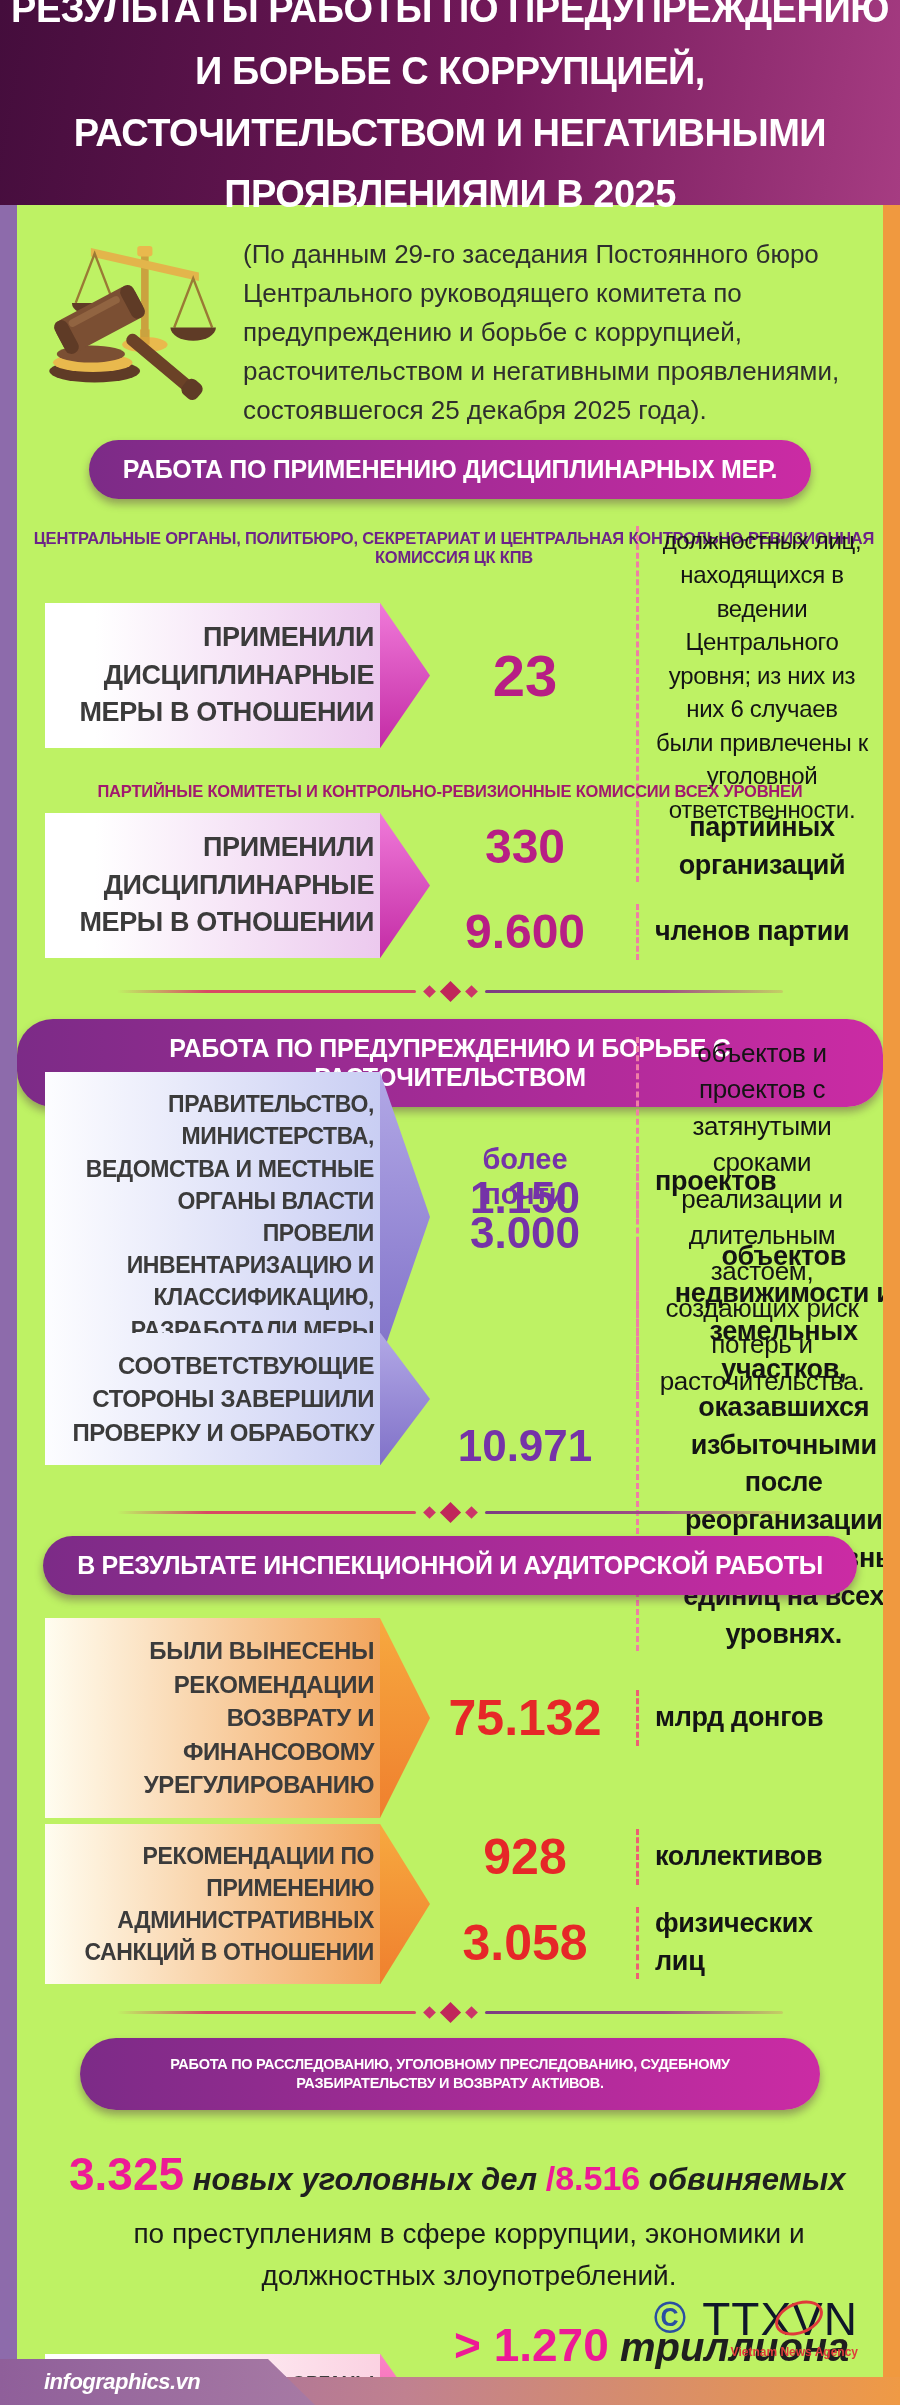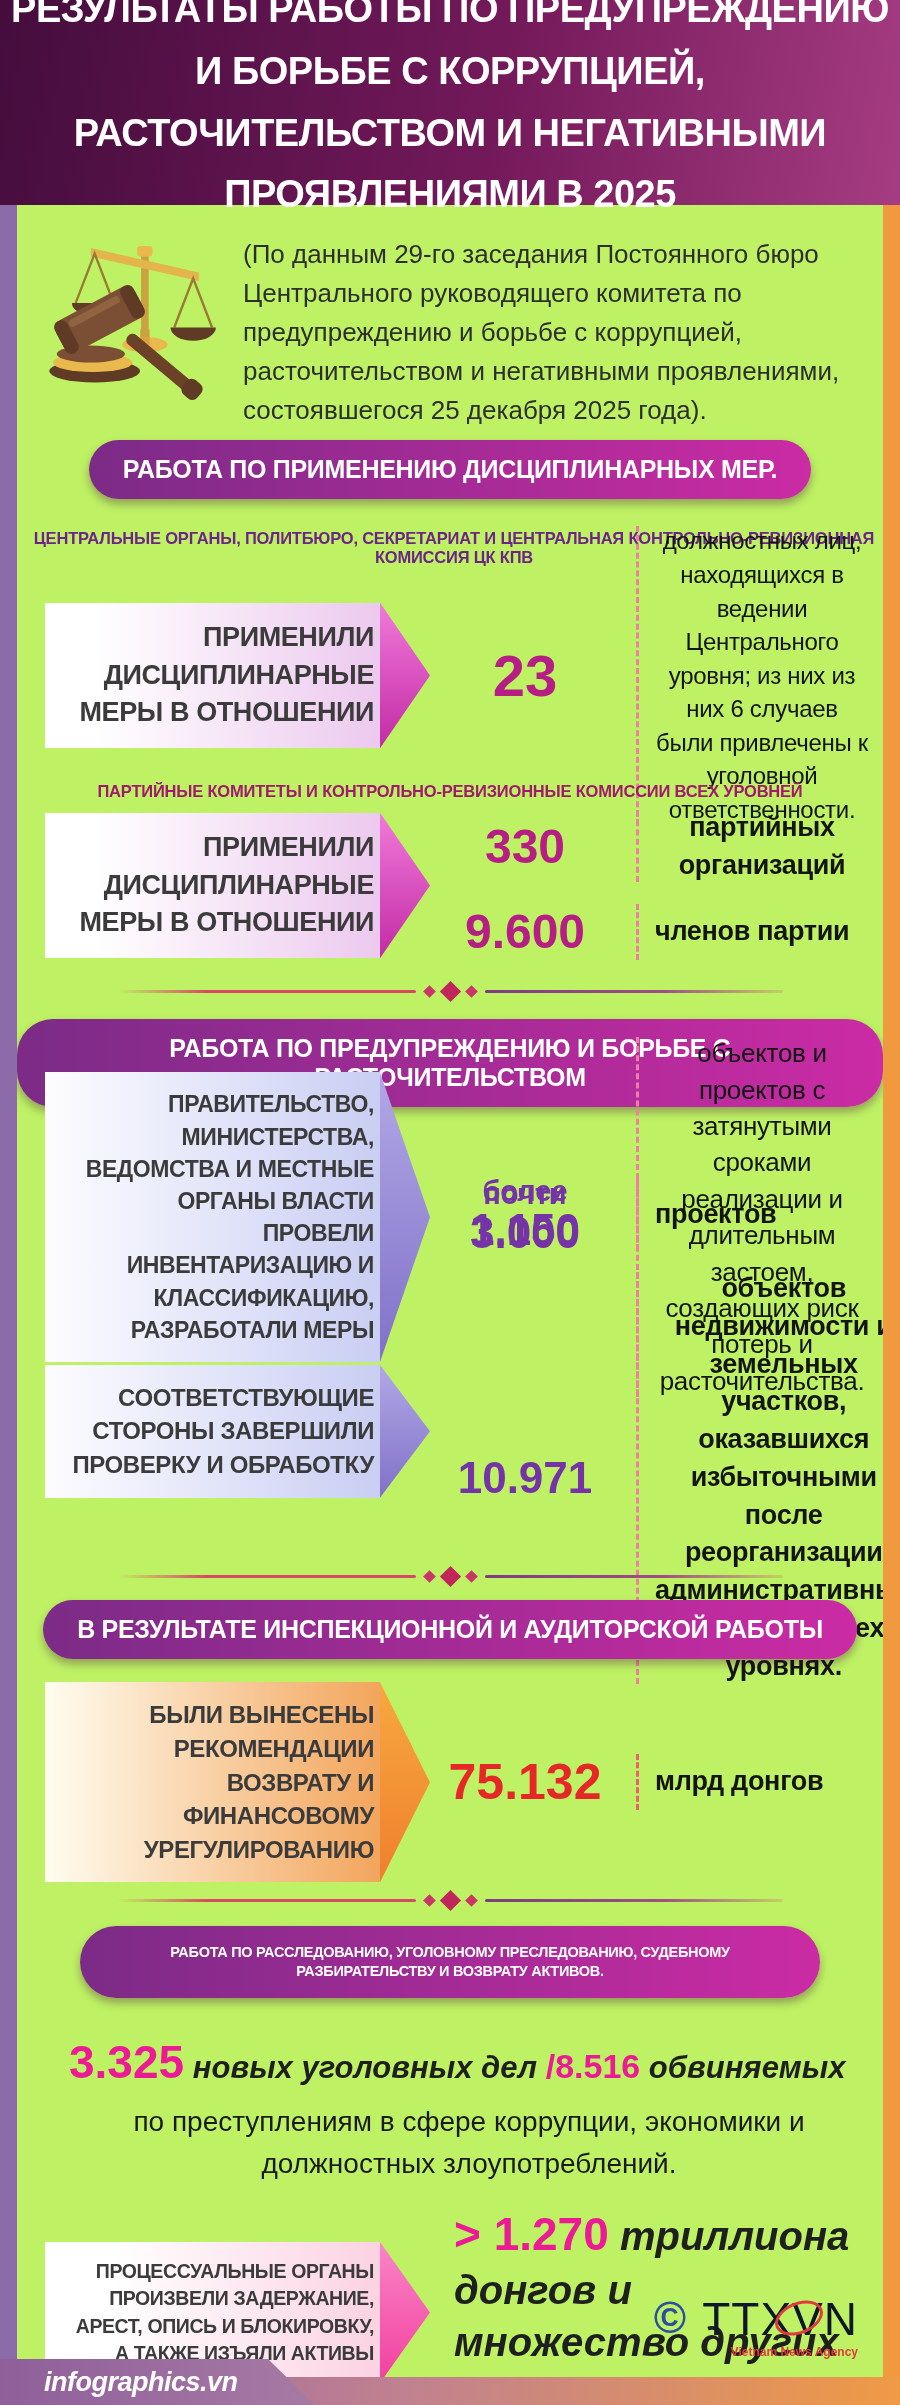--- a/index.html
+++ b/index.html
@@ -80,21 +80,21 @@
   .num-big{font-size:46px;font-weight:bold;color:#ed1a96;font-style:normal;}
   .desc2{font-size:28px;color:#1a1a1a;text-align:center;margin-top:8px;line-height:1.5;}
   .r8 .line1{font-size:40px;line-height:1.3;}
   
   .footer-strip{position:absolute;left:0;right:0;bottom:0;height:28px;z-index:6;
           background:linear-gradient(90deg,#95639e,#c08190 45%,#ef9a45);}
   .footer-tab{position:absolute;left:0;bottom:0;height:46px;width:315px;z-index:7;
           background:linear-gradient(90deg,#8f5f9a,#a77aa4);
           clip-path:polygon(0 0,268px 0,315px 100%,0 100%);
           display:flex;align-items:center;padding-left:44px;box-sizing:border-box;}
-  .site{color:#fff;font-style:italic;font-weight:bold;font-size:27px;letter-spacing:-0.5px;}
+  .site{color:#fff;font-style:italic;font-weight:bold;font-size:22px;letter-spacing:-0.5px;}
   .logo{position:absolute;right:42px;bottom:46px;display:flex;align-items:flex-start;gap:16px;z-index:7;}
   .copy{color:#2a4fa2;font-size:44px;line-height:1;font-weight:bold;}
   .ttx{display:flex;flex-direction:column;align-items:flex-end;position:relative;}
   .ttx-name{font-size:46px;font-weight:normal;color:#0f172a;line-height:1;letter-spacing:1px;}
   .ttx-swoosh{position:absolute;right:34px;top:6px;width:44px;height:26px;border:3px solid #e03a3a;
           border-radius:50%;transform:rotate(-22deg);pointer-events:none;}
   .ttx-agency{font-size:12px;color:#e03a3a;font-weight:bold;margin-top:3px;}
 </style>
 </head>
 <body>
@@ -247,20 +247,38 @@
       </div>
       <div class="stats">
         <div class="stat">
           <div class="num c-red">75.132</div>
           <div class="sep red"></div>
           <div class="desc d-bold-left">млрд донгов</div>
         </div>
       </div>
     </div>
 
+    <div class="row r6">
+      <div class="arrow v-orange">
+        <div class="body">РЕКОМЕНДАЦИИ ПО ПРИМЕНЕНИЮ АДМИНИСТРАТИВНЫХ САНКЦИЙ В ОТНОШЕНИИ</div>
+        <div class="tip"></div>
+      </div>
+      <div class="stats">
+        <div class="stat">
+          <div class="num c-red">928</div>
+          <div class="sep red"></div>
+          <div class="desc d-bold-left">коллективов</div>
+        </div>
+        <div class="stat">
+          <div class="num c-red">3.058</div>
+          <div class="sep red"></div>
+          <div class="desc d-bold-left">физических лиц</div>
+        </div>
+      </div>
+    </div>
 
     <div class="divider">
       <div class="dl l"></div>
       <div class="dia small"></div>
       <div class="dia"></div>
       <div class="dia small"></div>
       <div class="dl r"></div>
     </div>
 
     <div class="banner b4">РАБОТА ПО РАССЛЕДОВАНИЮ, УГОЛОВНОМУ ПРЕСЛЕДОВАНИЮ, СУДЕБНОМУ РАЗБИРАТЕЛЬСТВУ И ВОЗВРАТУ АКТИВОВ.</div>

